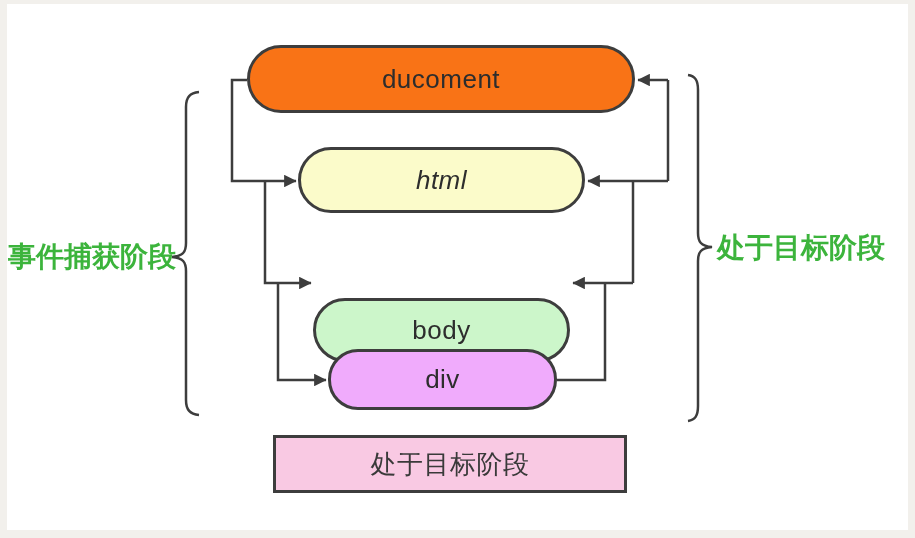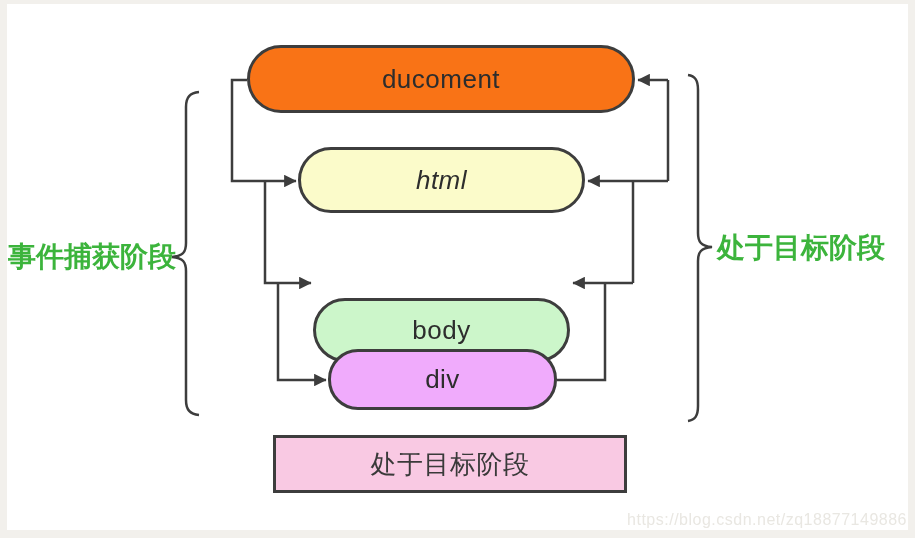--- a/index.html
+++ b/index.html
@@ -67,14 +67,13 @@
   <div class="node" id="node-body" style="background-color: rgb(204, 246, 202);">body</div>
 
   <div class="node" id="node-div" style="background-color: #f0abfc;">div</div>
 
   <div class="node" id="target-box" style="background-color: rgb(249, 201, 227);">处于目标阶段</div>
 
   <div class="phase" id="capture-label" style="color: rgb(60, 180, 60);">事件捕获阶段</div>
 
   <div class="phase" id="bubble-label" style="color: rgb(60, 180, 60);">处于目标阶段</div>
 
-  <div class="watermark">https://blog.csdn.net/zq18877149886</div>
 </div>
 
 </body></html>

